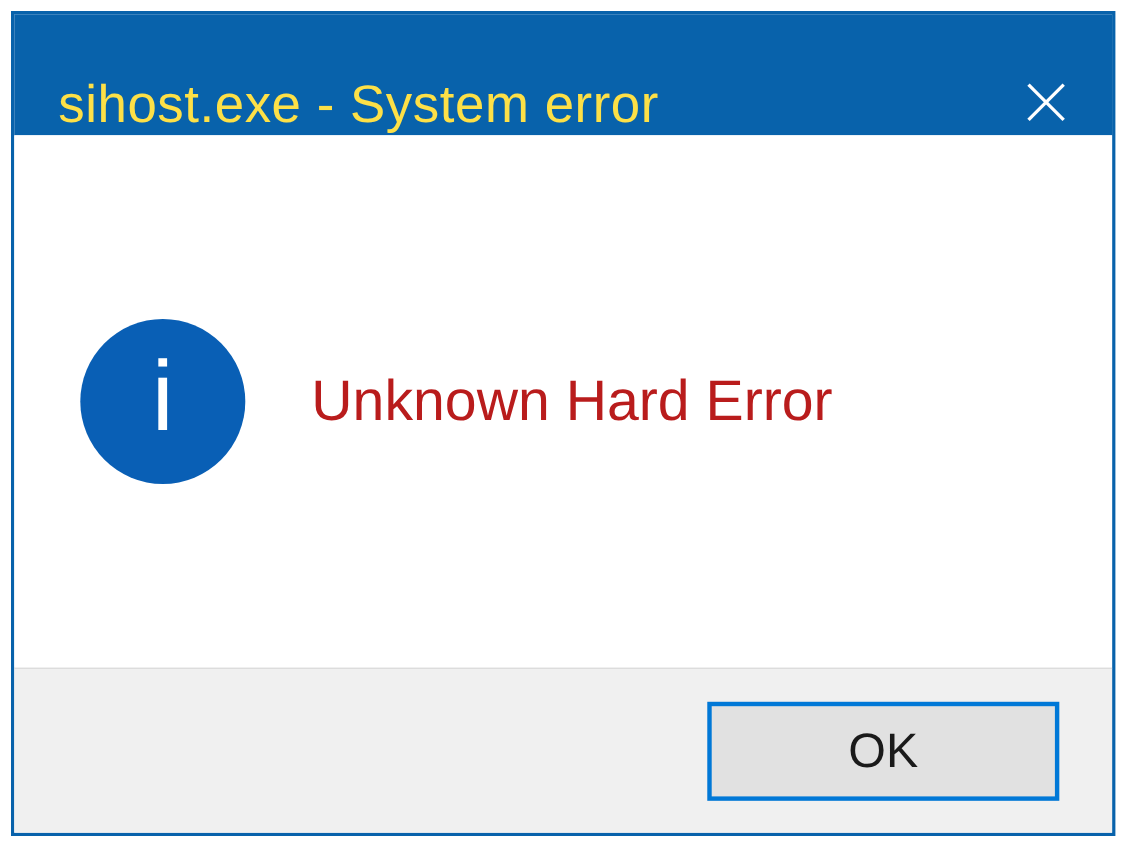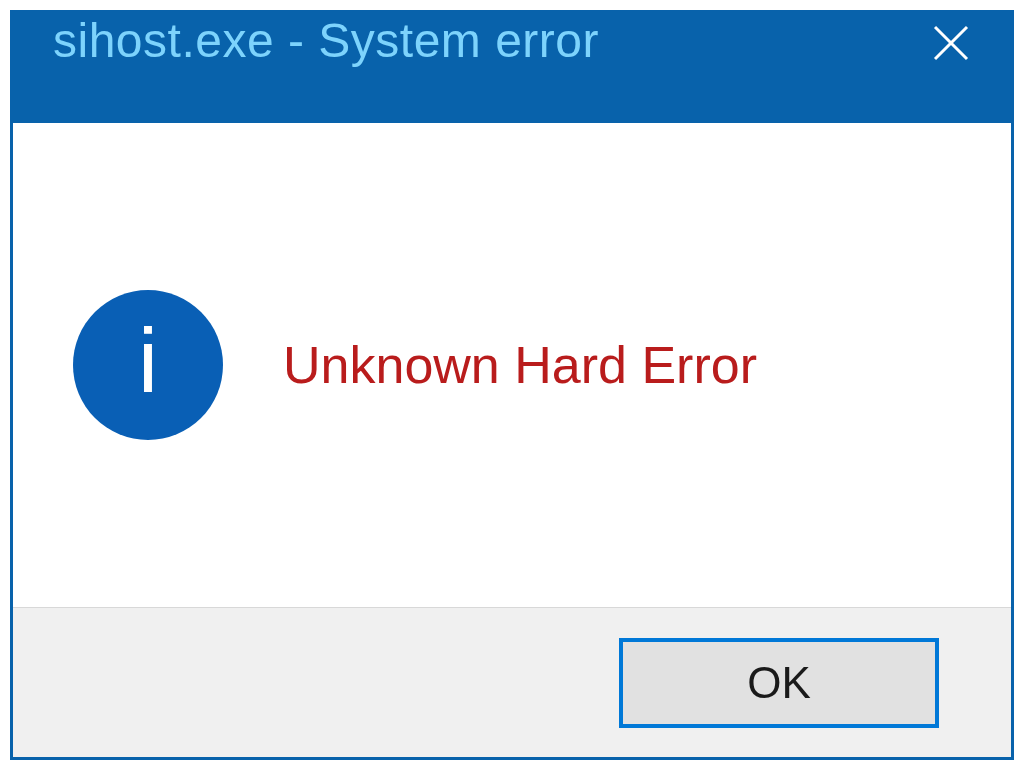--- a/index.html
+++ b/index.html
@@ -26,24 +26,24 @@
       border: 3px solid #0862ab;
       background: #ffffff;
       display: flex;
       flex-direction: column;
     }
     
     .titlebar {
       background: #0862ab;
       height: 110px;
       display: flex;
-      align-items: flex-start;
+      align-items: flex-end;
       justify-content: space-between;
       padding: 0 30px 0 40px;
-      color: #7dd3fc;
+      color: #fde047;
     }
     
     .title-text {
       font-size: 48px;
       font-weight: 400;
       letter-spacing: 0.5px;
     }
     
     .close-btn {
       width: 60px;
@@ -94,21 +94,21 @@
       color: #b91c1c;
     }
     
     .button-area {
       height: 150px;
       background: #f0f0f0;
       border-top: 1px solid #d8d8d8;
       display: flex;
       align-items: center;
       justify-content: flex-end;
-      padding: 0 72px;
+      padding: 0 48px;
     }
     
     .ok-button {
       width: 320px;
       height: 90px;
       background: #e1e1e1;
       border: 4px solid #0078d7;
       font-size: 44px;
       font-family: inherit;
       color: #1a1a1a;

